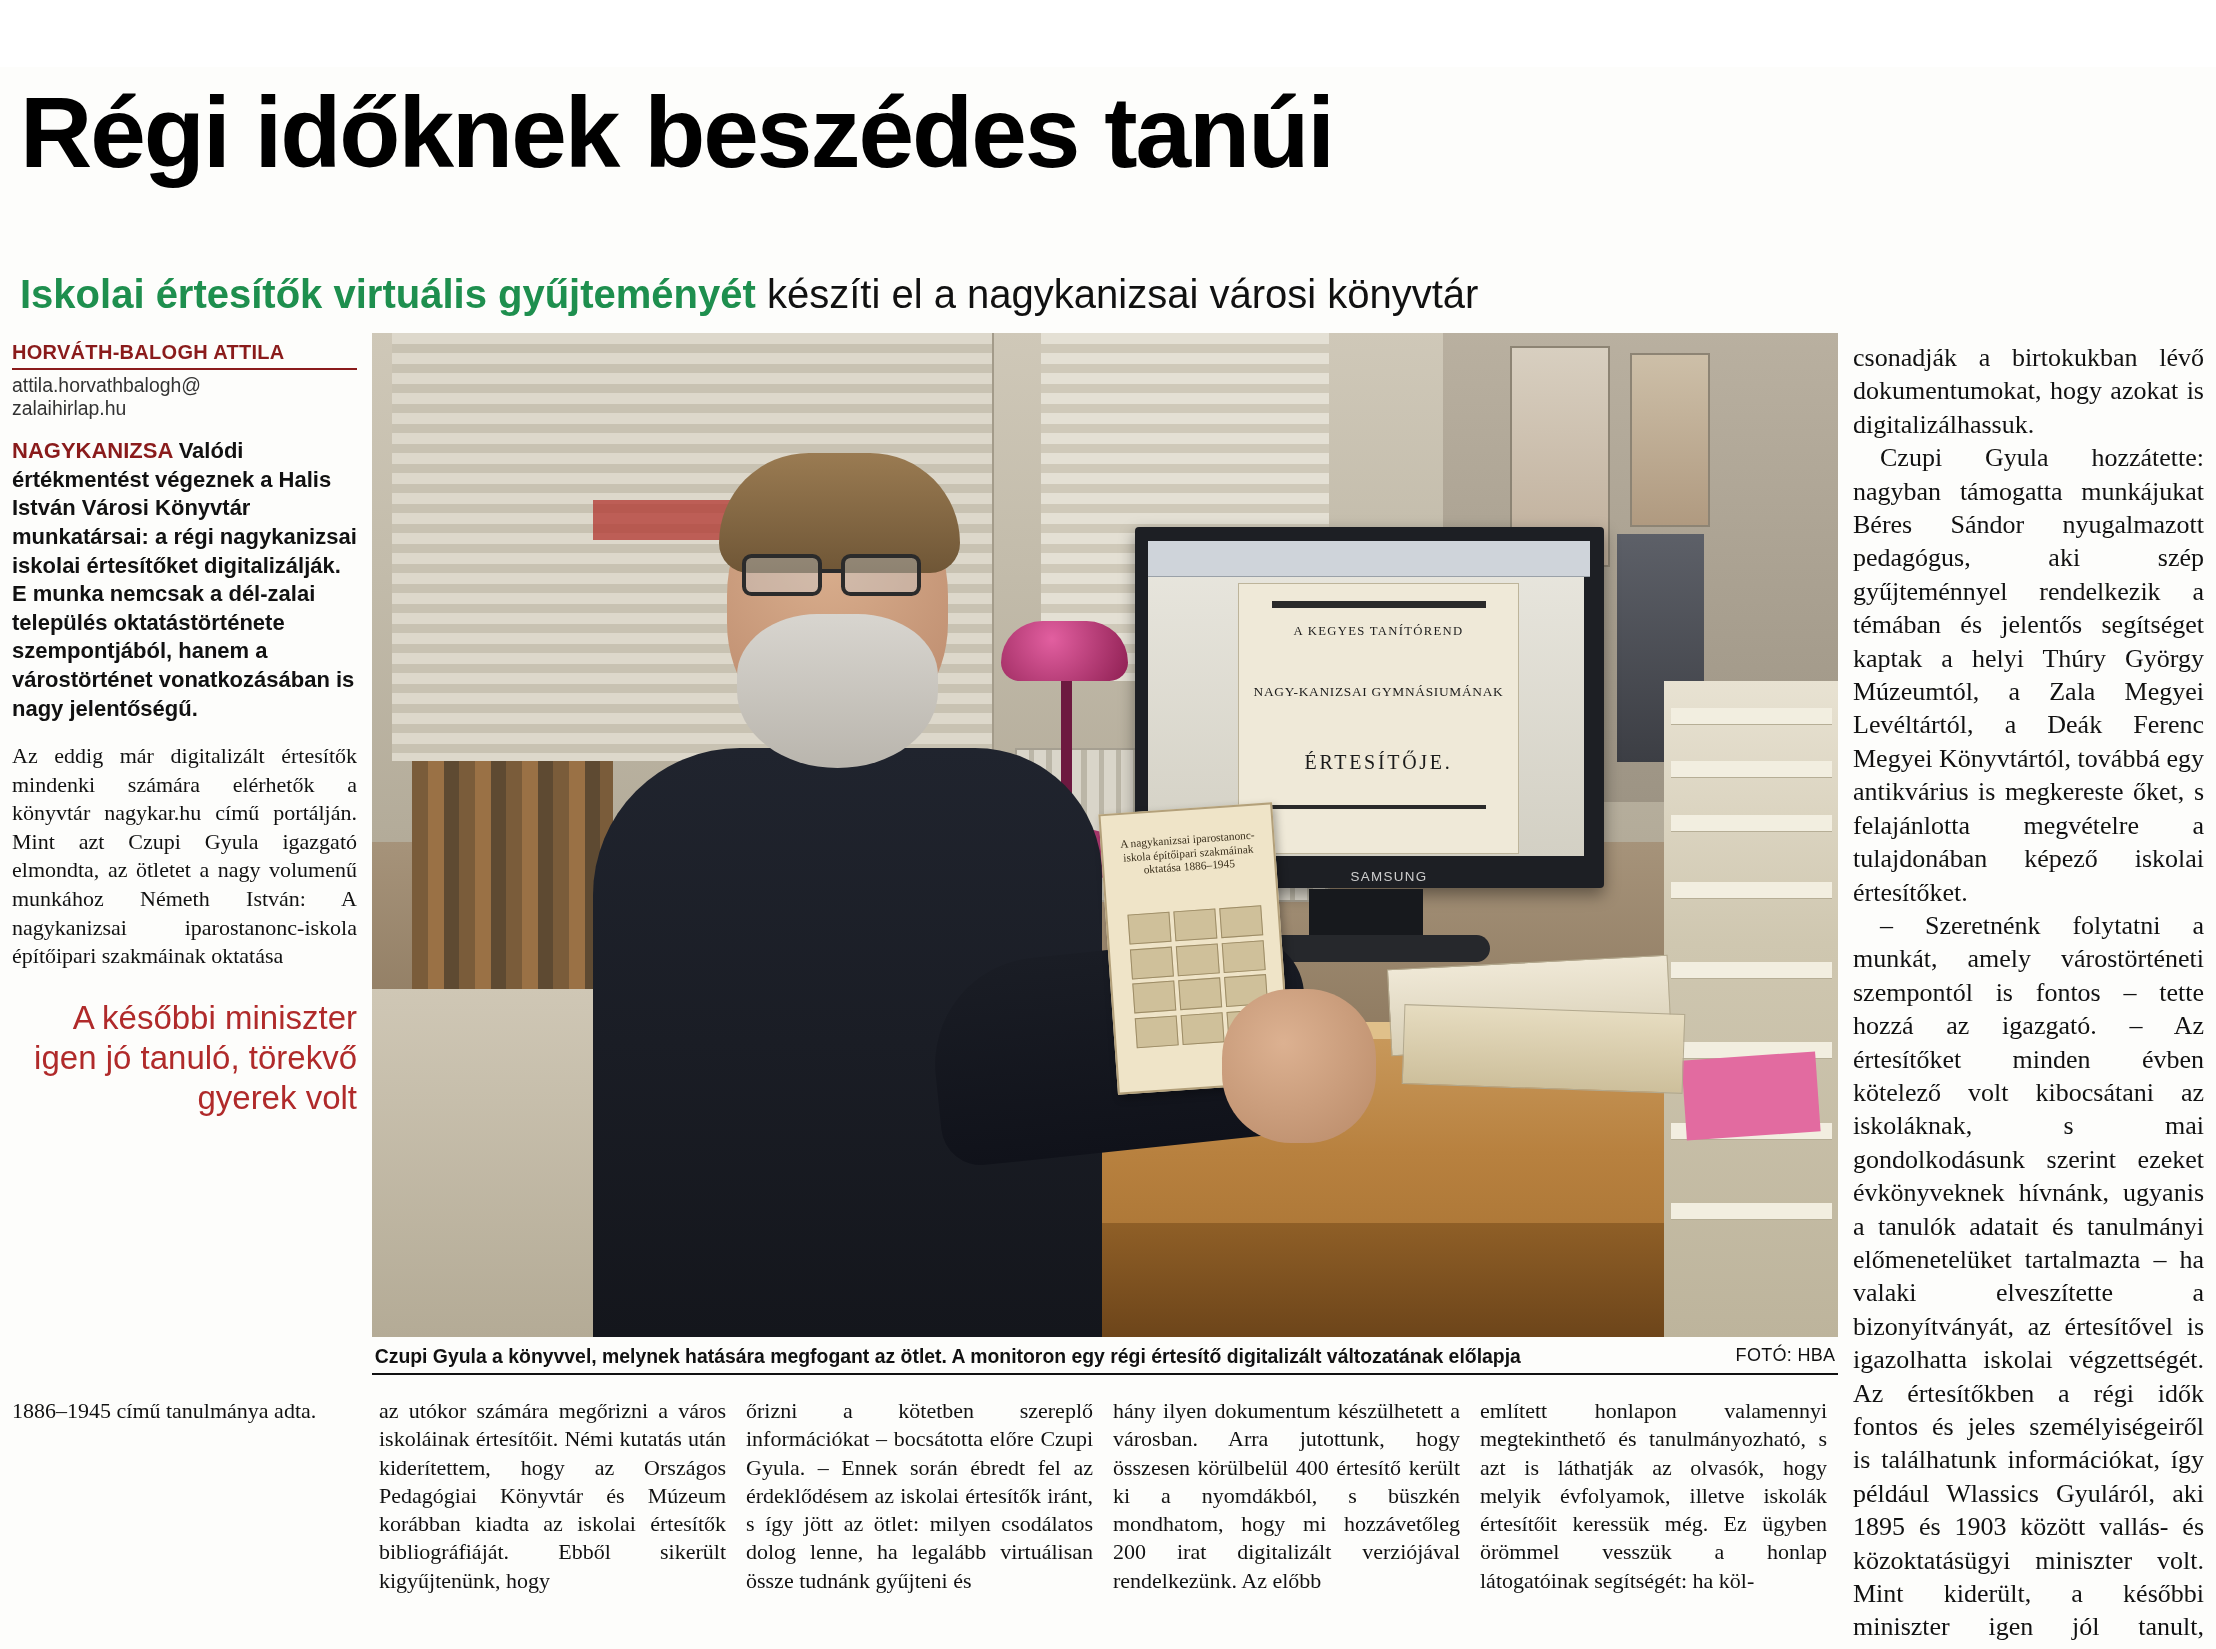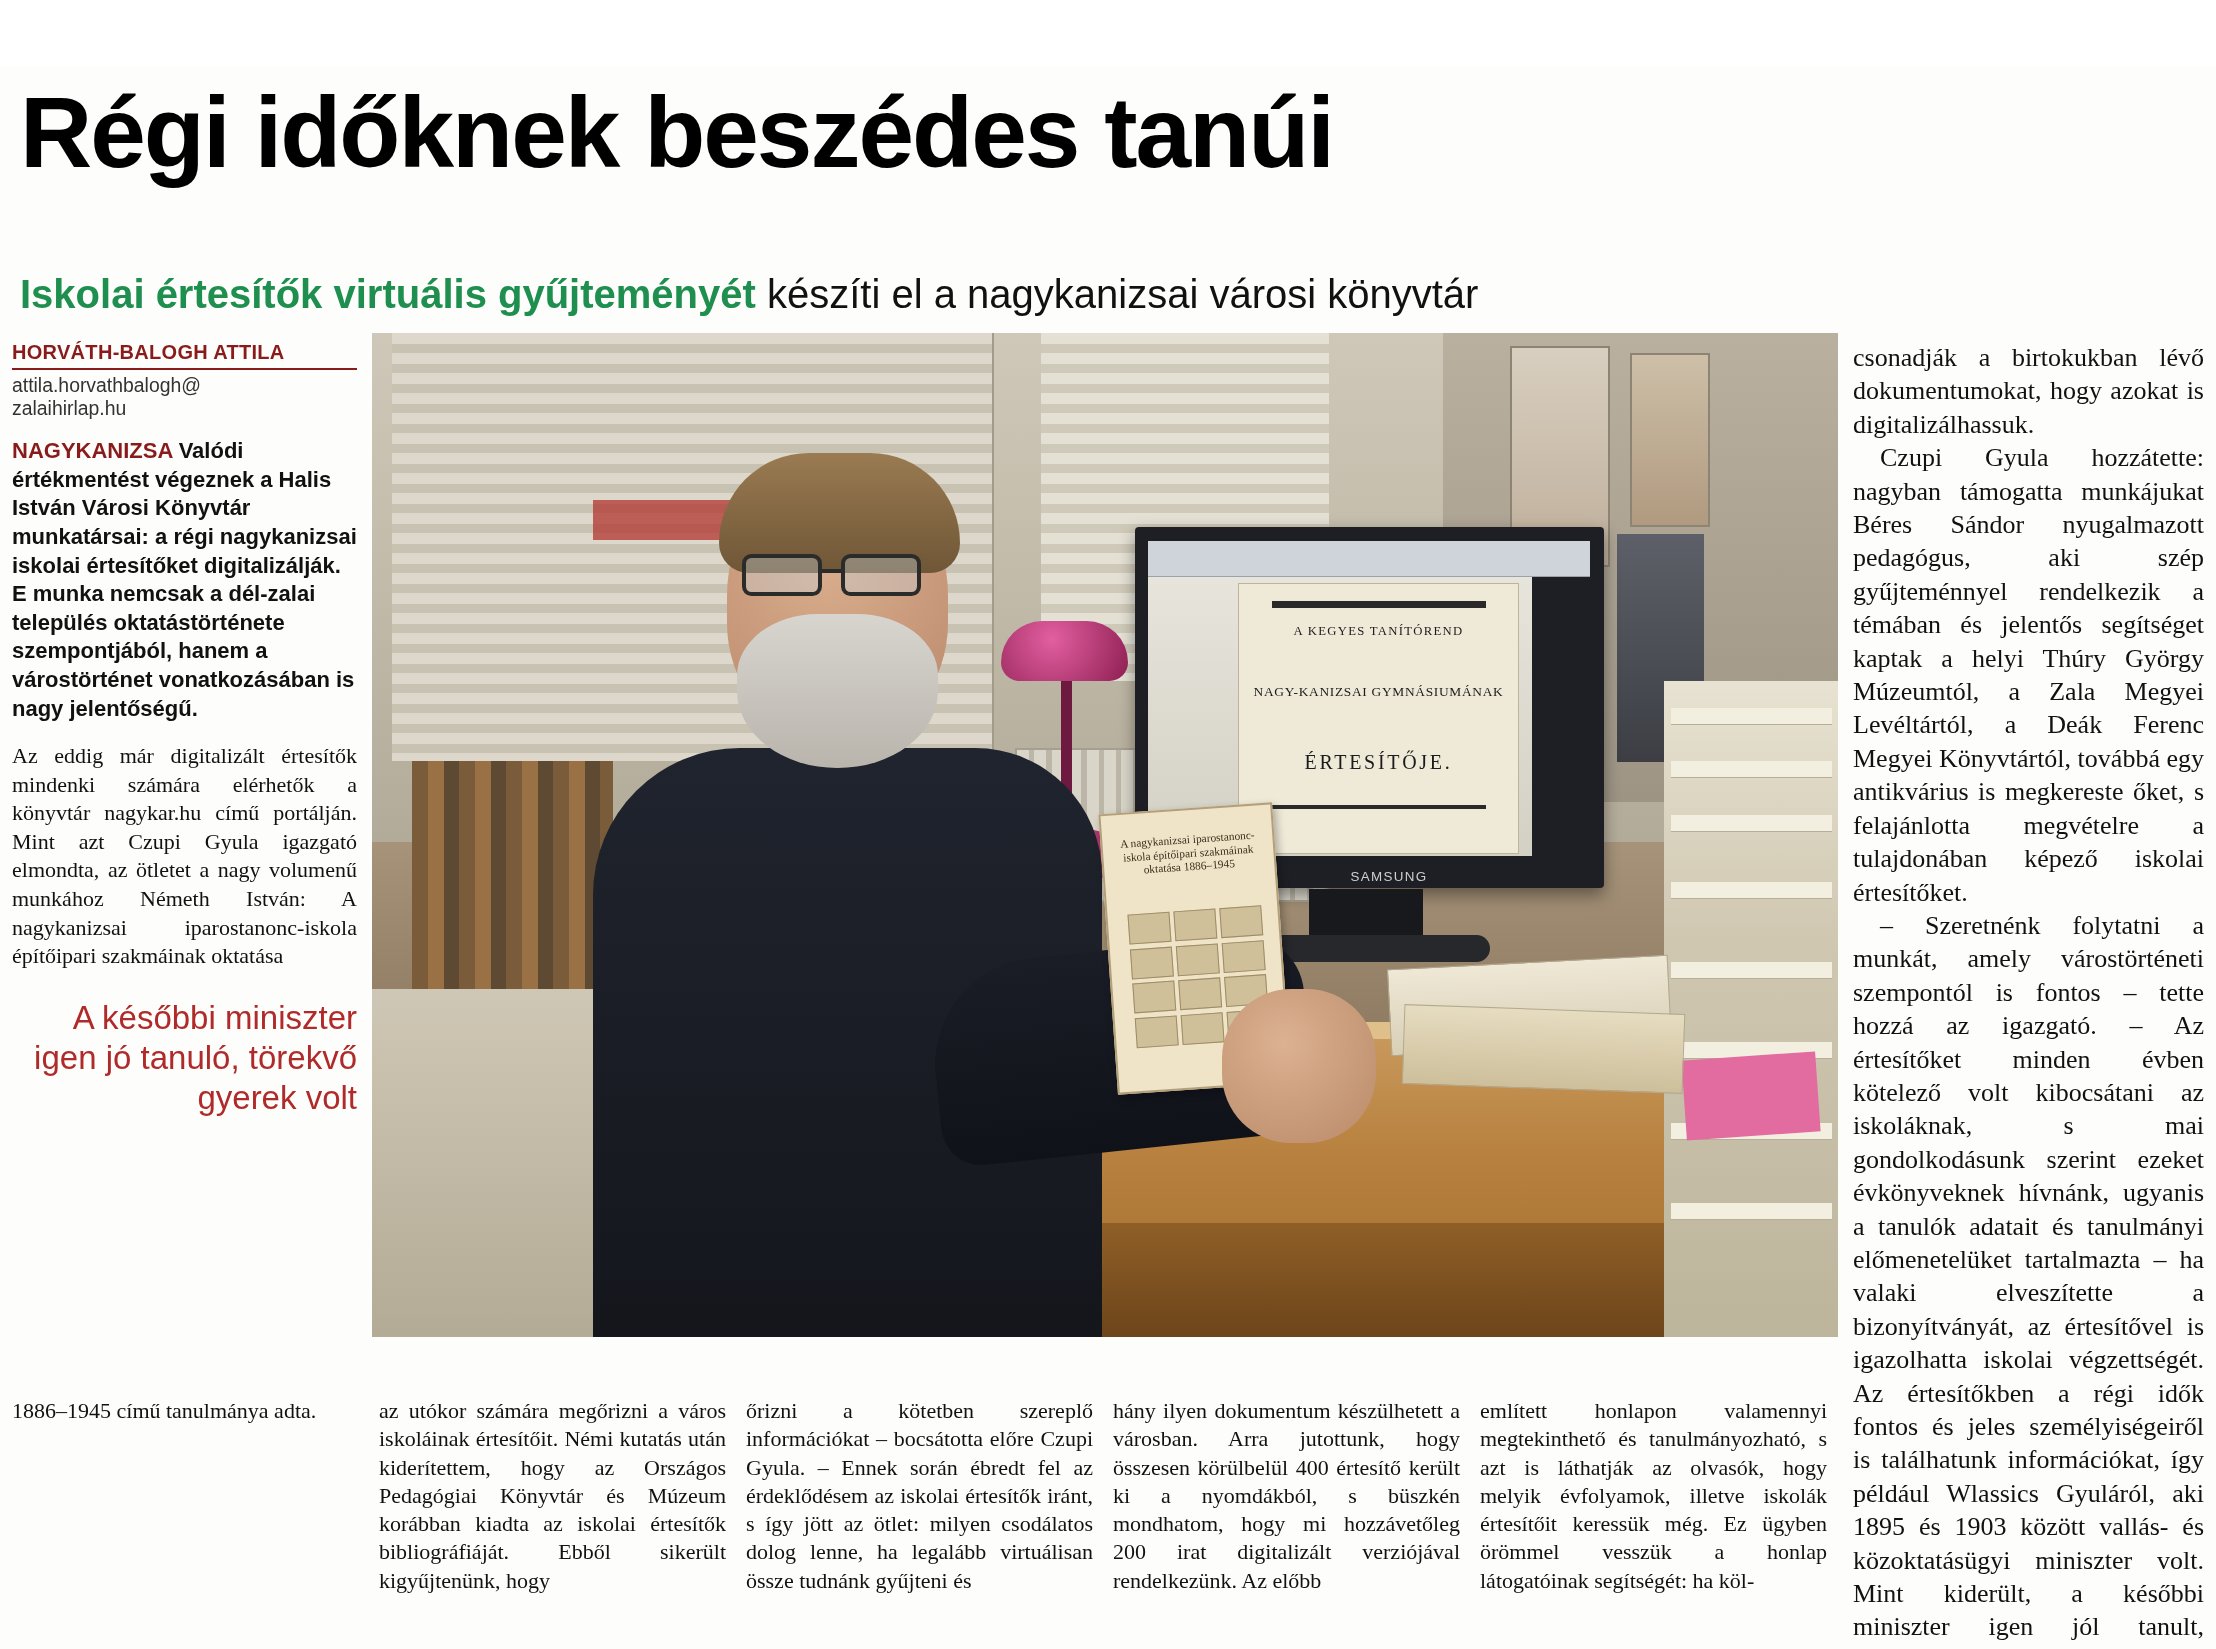--- a/index.html
+++ b/index.html
@@ -235,21 +235,21 @@
     background: repeating-linear-gradient(90deg,#d9d5c9 0px,#d9d5c9 12px,#bbb6a7 12px,#bbb6a7 17.4px);
     border: 2px solid #a59f91;
   }
   .monitor {
     left: 763px; top: 194px; width: 469px; height: 361px;
     background: #1d1f24;
     border-radius: 4px;
     box-shadow: 0 6.7px 16px rgba(0,0,0,.4);
   }
   .screen {
-    left: 776px; top: 208px; width: 384px; height: 315px;
+    left: 776px; top: 208px; width: 436px; height: 315px;
     background: linear-gradient(180deg,#e9e7df,#d3d0c4);
     overflow: hidden;
   }
   .browser-bar {
     left: 776px; top: 208px; width: 442px; height: 36px;
     background: #cfd4da;
     border-bottom: 1.3px solid #9aa1a8;
   }
   .monitor-stand {
     left: 937px; top: 556px; width: 114px; height: 54px;
@@ -471,20 +471,24 @@
             <div></div>
               <div></div>
               <div></div>
           </div>
         </div>
         <div class="ph hand"></div>
         <div class="ph papers1"></div>
         <div class="ph papers2"></div>
       </div>
 
+      <div class="caption">
+        <span>Czupi Gyula a könyvvel, melynek hatására megfogant az ötlet. A monitoron egy régi értesítő digitalizált változatának előlapja</span>
+        <span class="credit">FOTÓ: HBA</span>
+      </div>
     </div>
 
     <div class="col-right">
       <p class="first">csonadják a birtokukban lévő dokumentumokat, hogy azokat is digitalizálhassuk.</p>
       <p>Czupi Gyula hozzátette: nagyban támogatta munkájukat Béres Sándor nyugalmazott pedagógus, aki szép gyűjteménnyel rendelkezik a témában és jelentős segítséget kaptak a helyi Thúry György Múzeumtól, a Zala Megyei Levéltártól, a Deák Ferenc Megyei Könyvtártól, továbbá egy antikvárius is megkereste őket, s felajánlotta megvételre a tulajdonában képező iskolai értesítőket.</p>
       <p>– Szeretnénk folytatni a munkát, amely várostörténeti szempontól is fontos – tette hozzá az igazgató. – Az értesítőket minden évben kötelező volt kibocsátani az iskoláknak, s mai gondolkodásunk szerint ezeket évkönyveknek hívnánk, ugyanis a tanulók adatait és tanulmányi előmenetelüket tartalmazta – ha valaki elveszítette a bizonyítványát, az értesítővel is igazolhatta iskolai végzettségét. Az értesítőkben a régi idők fontos és jeles személyiségeiről is találhatunk információkat, így például Wlassics Gyuláról, aki 1895 és 1903 között vallás- és közoktatásügyi miniszter volt. Mint kiderült, a későbbi miniszter igen jól tanult, szorgalmas diák volt, szép eredményeket ért el már első osztályban a természetrajz, hittan, erkölcsi viselet, figyelem, szorgalom, latin nyelv, magyar nyelv, német nyelv és számtan tantárgyakban.</p>
     </div>
 
     <div class="bottom-cols">
       <div class="bcol">

